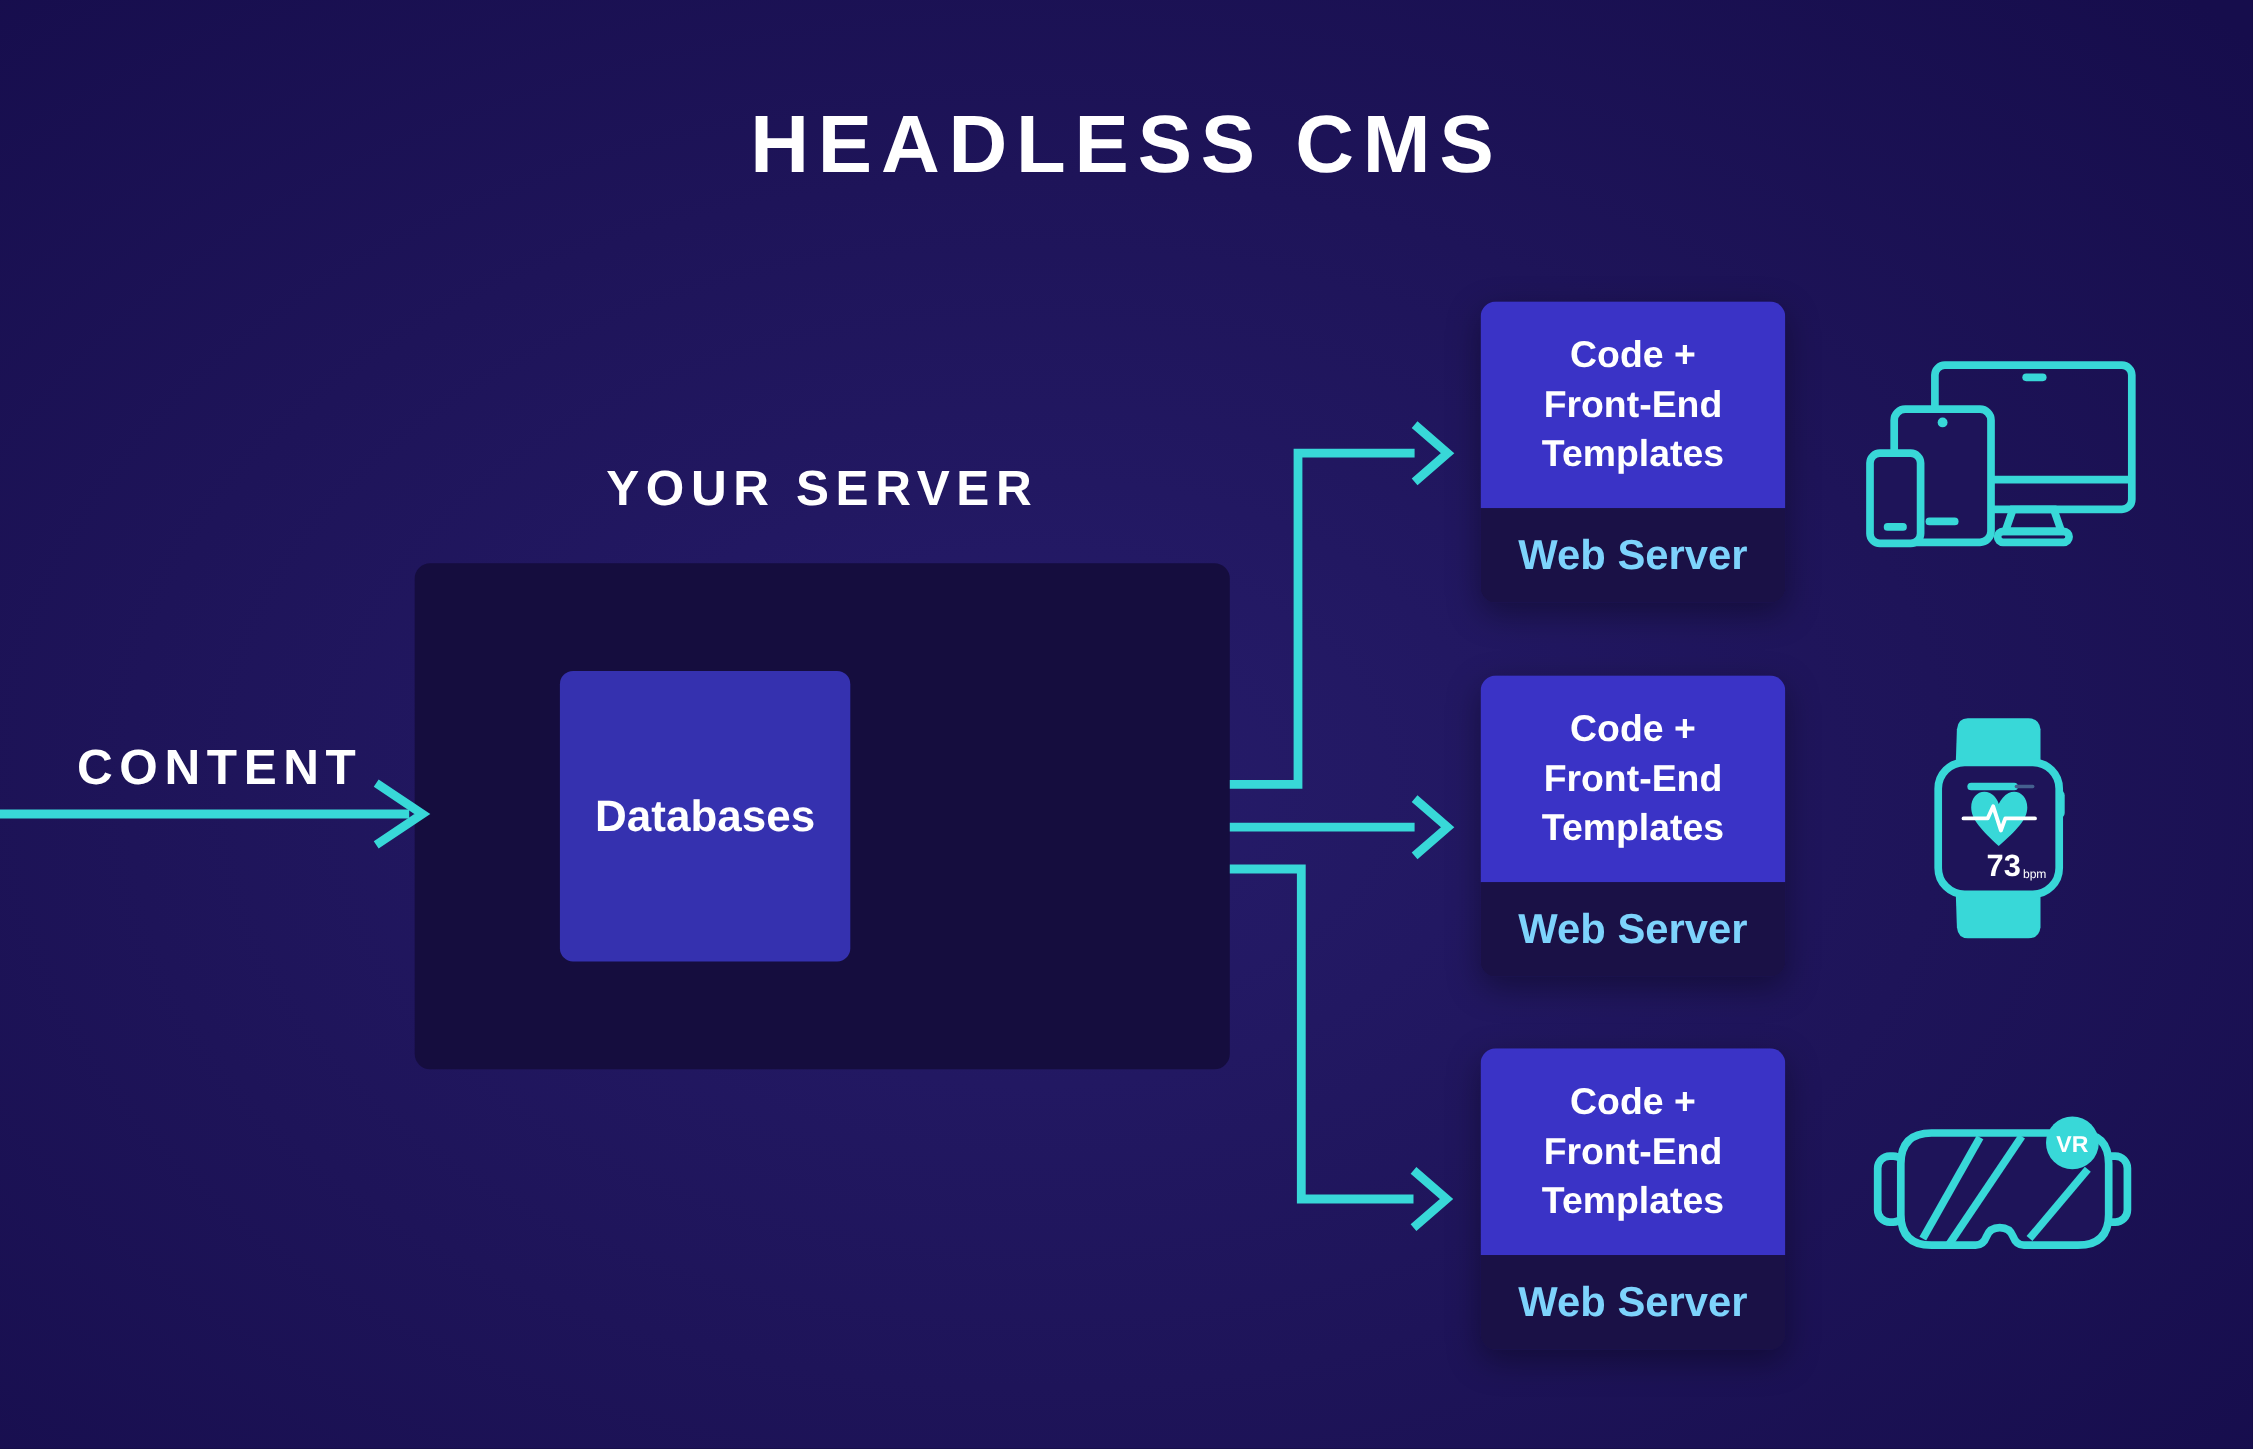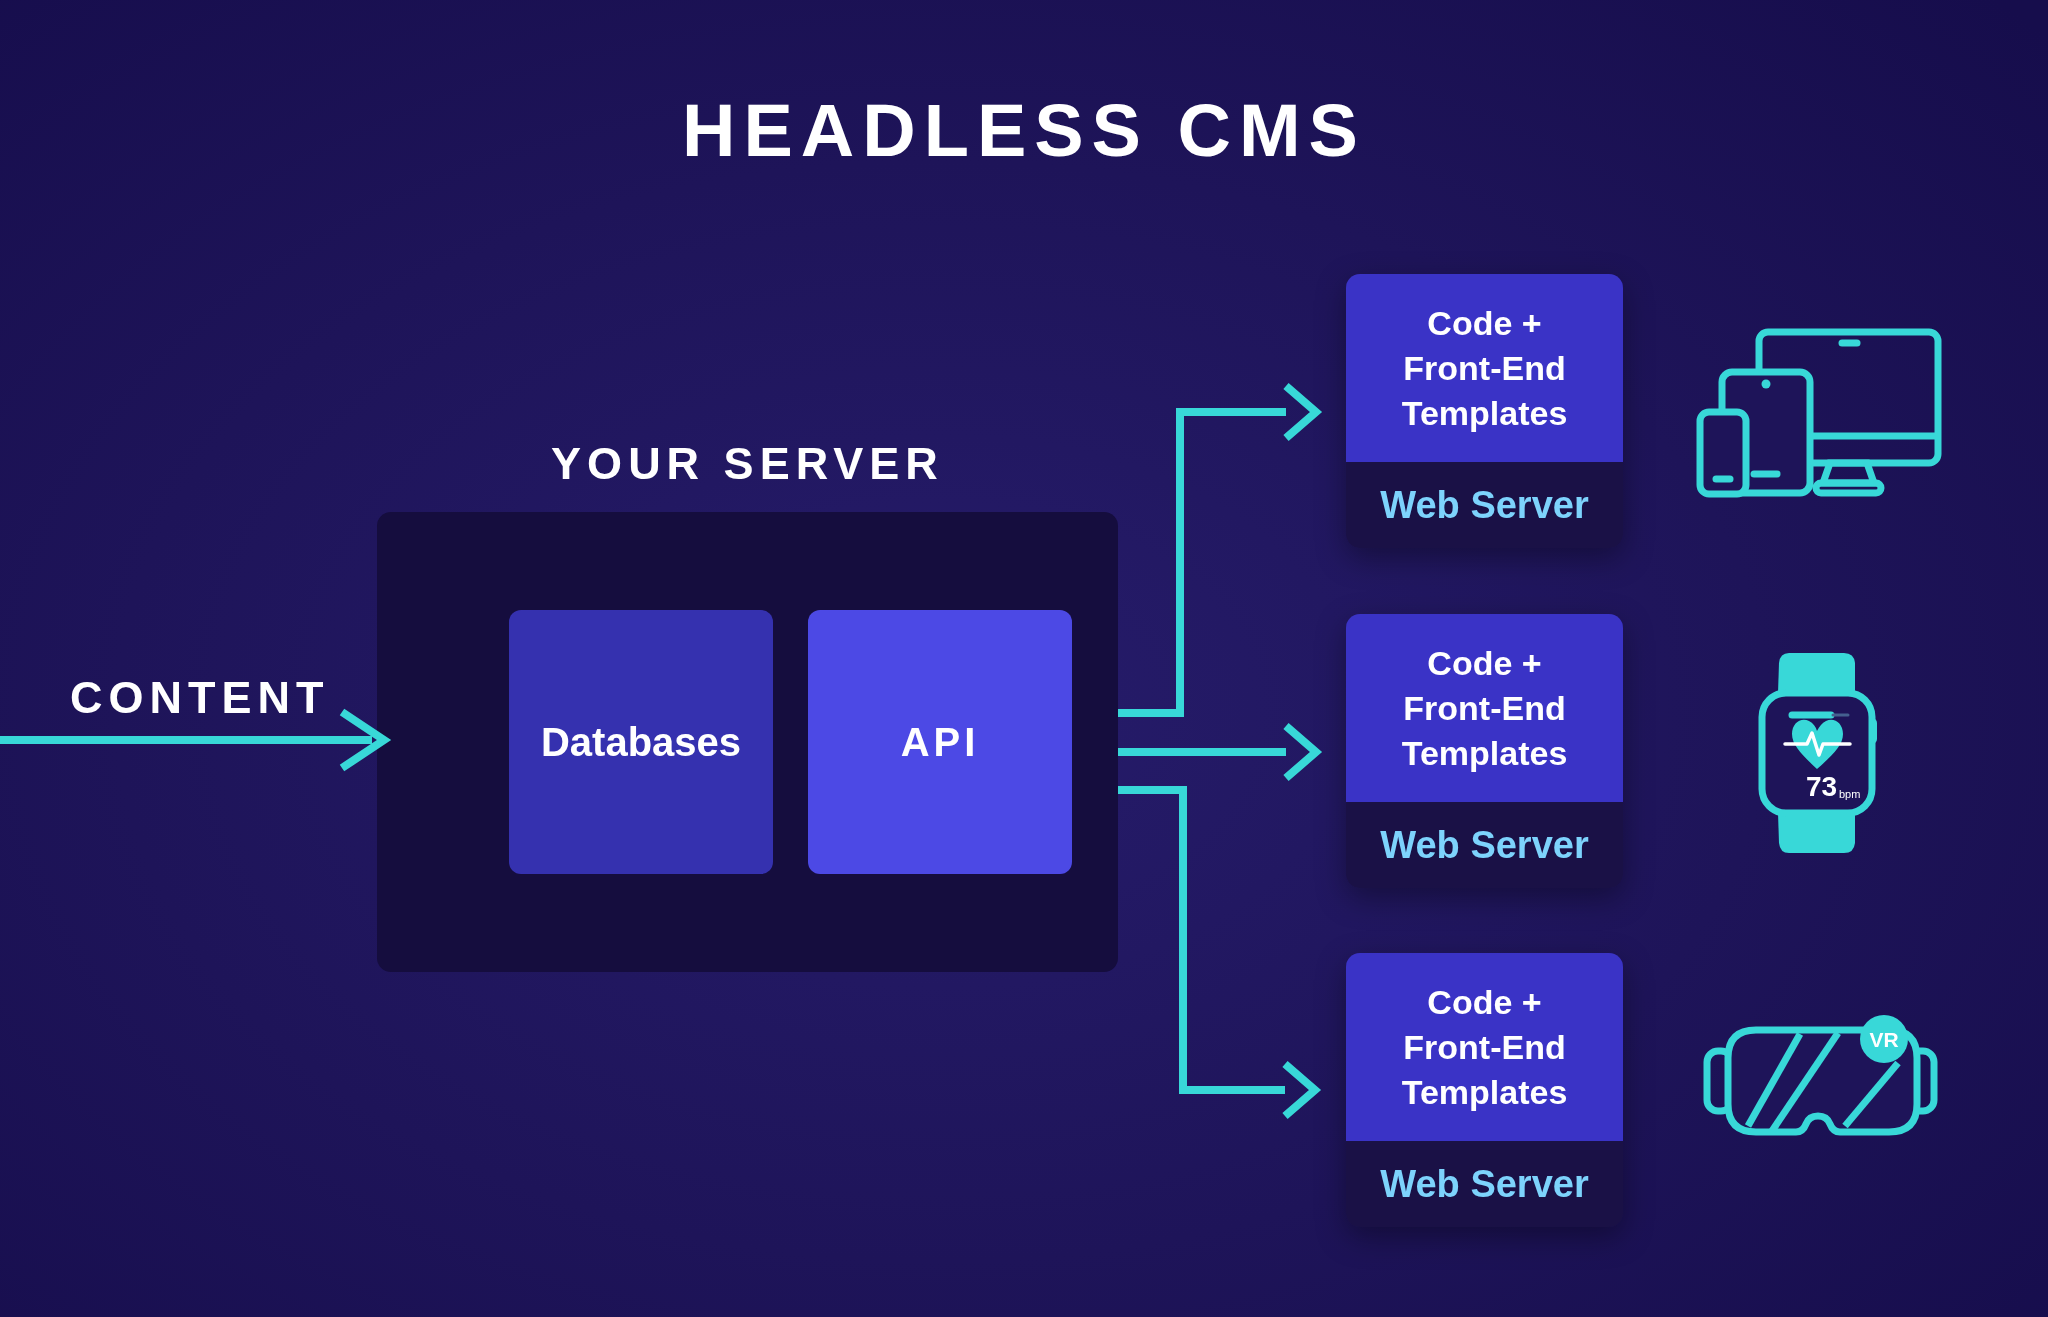--- a/index.html
+++ b/index.html
@@ -7,21 +7,21 @@
     position:relative;width:2048px;height:1317px;overflow:hidden;
     font-family:"Liberation Sans",sans-serif;color:#ffffff;
     background:radial-gradient(1500px 1000px at 46% 54%, #261c6b 0%, #1e1459 55%, #160d4c 100%);
   }
   .title{
     position:absolute;top:88px;left:0;width:100%;text-align:center;
     font-size:74px;font-weight:700;letter-spacing:8px;color:#ffffff;
   }
   .server-label{
     position:absolute;left:377px;top:418px;width:741px;text-align:center;
-    font-size:45px;font-weight:600;letter-spacing:6px;color:#ffffff;margin-top:20px;
+    font-size:45px;font-weight:600;letter-spacing:6px;color:#ffffff;
   }
   .content-label{
     position:absolute;left:70px;top:672px;
     font-size:45px;font-weight:700;letter-spacing:6px;color:#ffffff;
   }
   .server-panel{
     position:absolute;left:377px;top:512px;width:741px;height:460px;
     background:#150d3e;border-radius:14px;
   }
   .inner-box{
@@ -59,23 +59,20 @@
   <div class="server-label">YOUR SERVER</div>
 
   <div class="content-label">CONTENT</div>
 
   <div class="server-panel"></div>
 
   <div class="inner-box db-box">
     <span>Databases</span>
   </div>
 
-  <div class="inner-box api-box">
-    <span>API</span>
-  </div>
 
   <div class="out-box b1">
     <div class="out-blue">
       <span>Code +</span>
       <span>Front-End</span>
       <span>Templates</span>
     </div>
     <div class="out-bar">
       <span>Web Server</span>
     </div>

